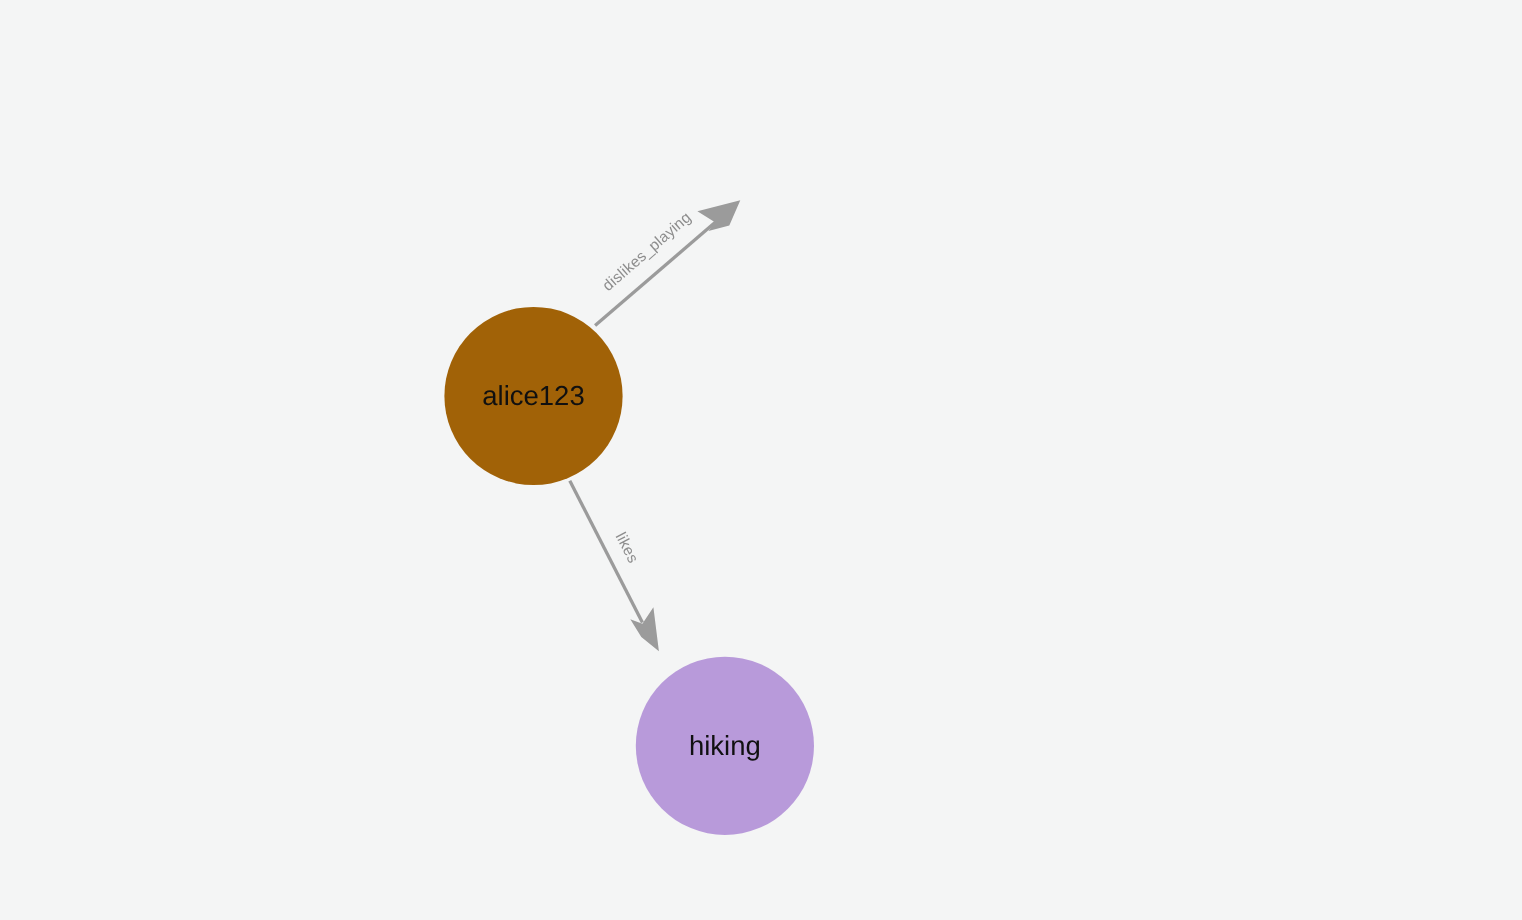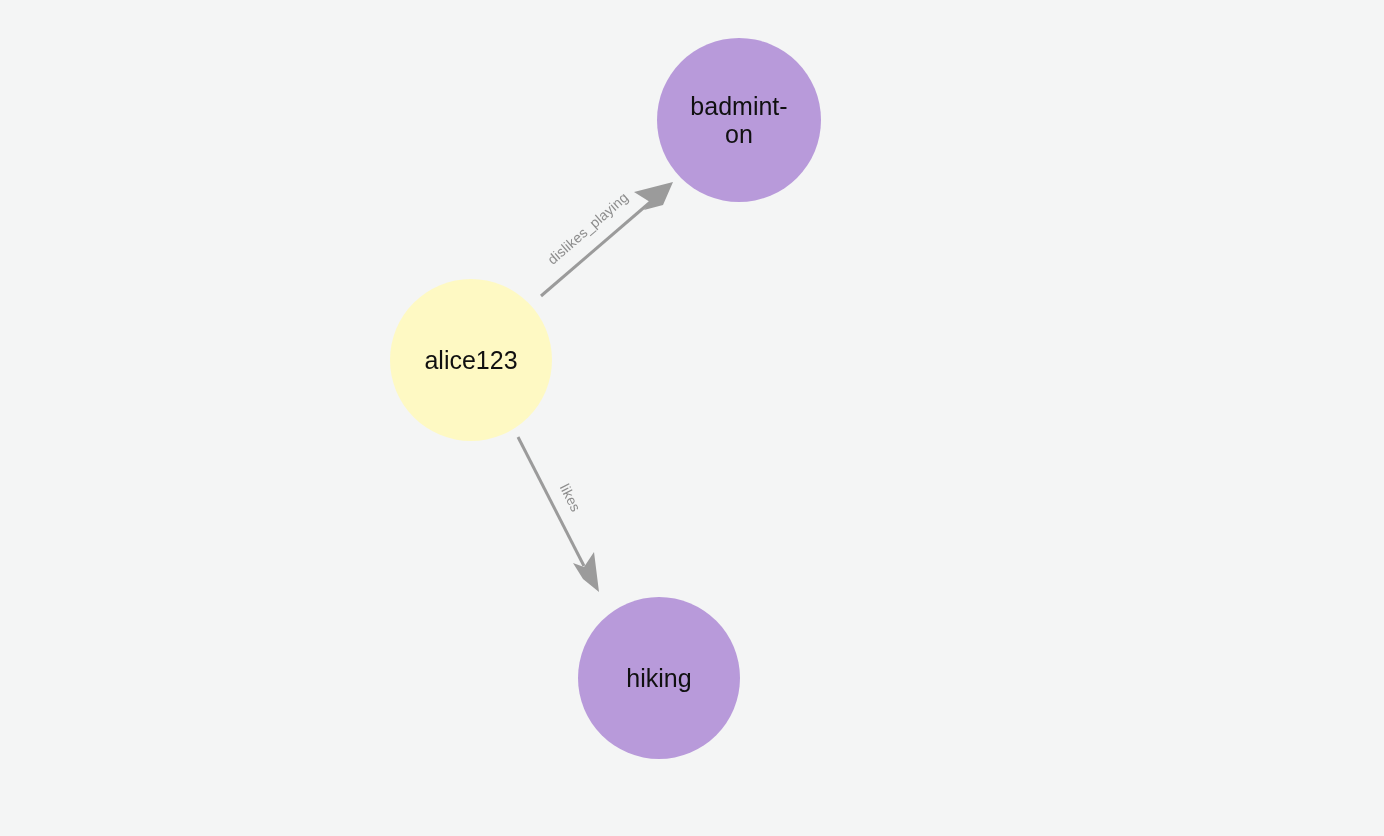--- a/index.html
+++ b/index.html
@@ -78,28 +78,22 @@
       <text class="edge-label" x="591" y="232" text-anchor="middle" transform="rotate(-41 591 232)">dislikes_playing</text>
     </g>
 
     <g>
       <line class="edge-line" x1="518" y1="437" x2="584" y2="566"></line>
       <polygon class="edge-head" points="599,592 594,552 584,567 573,563 583,579"></polygon>
       <text class="edge-label" x="566" y="500" text-anchor="middle" transform="rotate(63 566 500)">likes</text>
     </g>
   </svg>
 
-  <div class="node" style="left:657px; top:38px; width:164px; height:164px; background:#b89ada;">
-    <span class="node-label">
-      <span>badmint-</span><br>
-      <span>on</span>
-    </span>
-  </div>
 
-  <div class="node" style="left:390px; top:279px; width:162px; height:162px; background:#fef9c3;">
+  <div class="node" style="left:404px; top:279px; width:162px; height:162px; background:#a16207;">
     <span class="node-label">alice123</span>
   </div>
 
   <div class="node" style="left:578px; top:597px; width:162px; height:162px; background:#b89ada;">
     <span class="node-label">hiking</span>
   </div>
 
 </div>
 
 </body></html>

